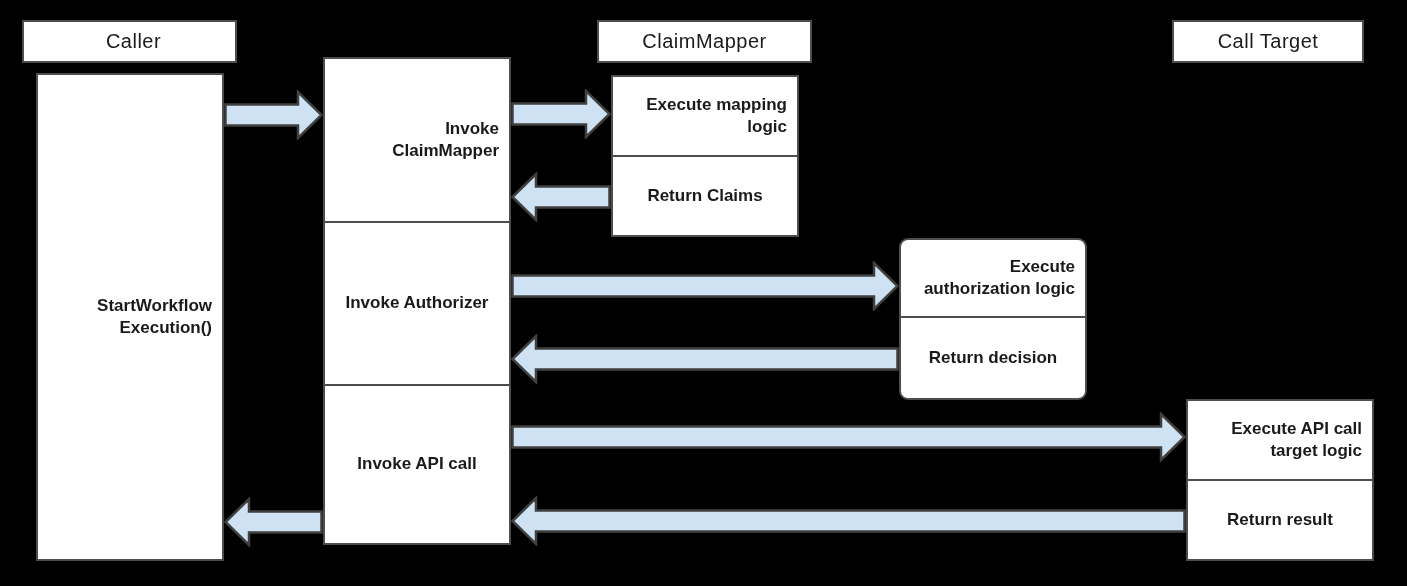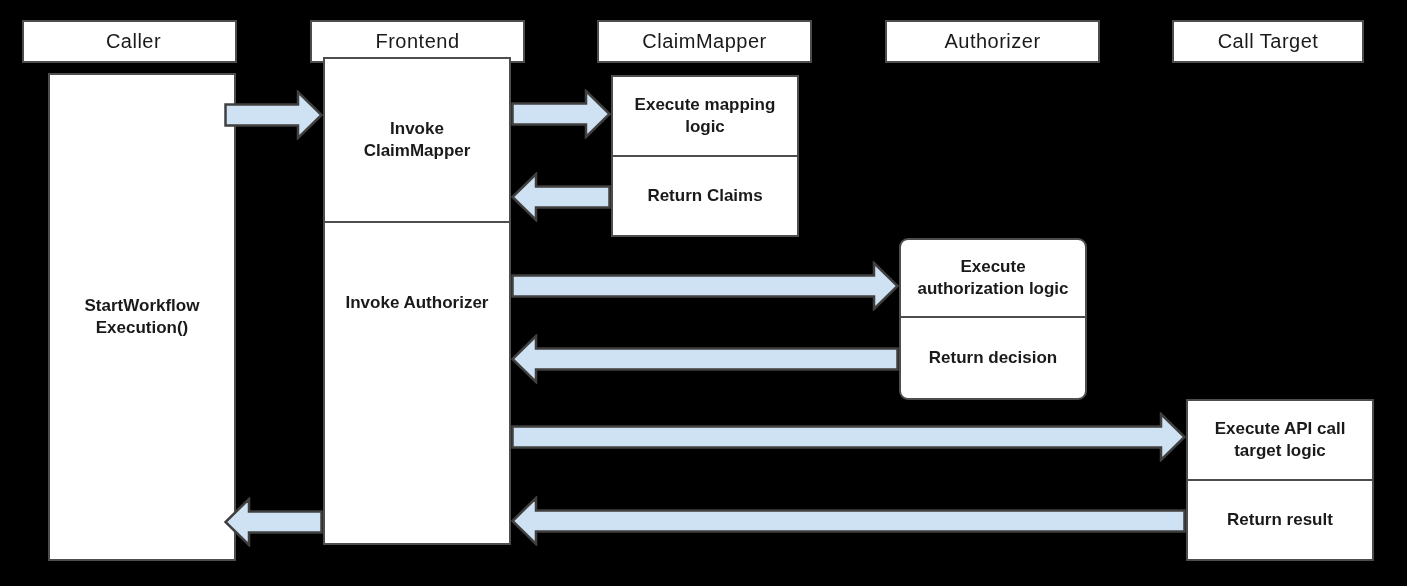--- a/index.html
+++ b/index.html
@@ -39,21 +39,21 @@
     width: 188px;
     background: var(--box-fill);
     border: 2px solid var(--box-border);
     display: flex;
     flex-direction: column;
   }
   .step {
     display: flex;
     align-items: center;
     justify-content: center;
-    text-align: center;
+    text-align: right;
     font-weight: bold;
     font-size: 17px;
     line-height: 1.3;
     color: var(--text);
     padding: 0 10px;
     flex: 1 1 auto;
   }
   .step + .step { border-top: 2px solid var(--box-border); }
   .arrow { position: absolute; height: 50px; }
   .arrow svg { display: block; }
@@ -65,40 +65,35 @@
   }
 </style>
 </head>
 <body>
 
 <div class="canvas">
 
   <div class="actor-header" style="left:22px;padding-left:8px;">
     <span>Caller</span>
   </div>
-  <div class="actor-header" style="left:310px;">
-    <span>Frontend</span>
-  </div>
   <div class="actor-header" style="left:597px;">
     <span>ClaimMapper</span>
-  </div>
-  <div class="actor-header" style="left:885px;">
-    <span>Authorizer</span>
   </div>
   <div class="actor-header" style="left:1172px;width:192px;">
     <span>Call Target</span>
   </div>
 
-  <div class="activation" style="left:48px;top:73px;height:488px;">
+  <div class="activation" style="left:36px;top:73px;height:488px;">
     <div class="step">StartWorkflow Execution()</div>
   </div>
 
   <div class="activation" style="left:323px;top:57px;height:488px;">
     <div class="step" style="flex:0 0 162px;">Invoke ClaimMapper</div>
     <div class="step" style="flex:0 0 163px;">Invoke Authorizer</div>
+    <div class="step">Invoke API call</div>
   </div>
 
   <div class="activation" style="left:611px;top:75px;height:162px;">
     <div class="step" style="flex:0 0 78px;">Execute mapping logic</div>
     <div class="step">Return Claims</div>
   </div>
 
   <div class="activation" style="left:899px;top:238px;height:162px;border-radius:9px;">
     <div class="step" style="flex:0 0 76px;">Execute authorization logic</div>
     <div class="step">Return decision</div>

